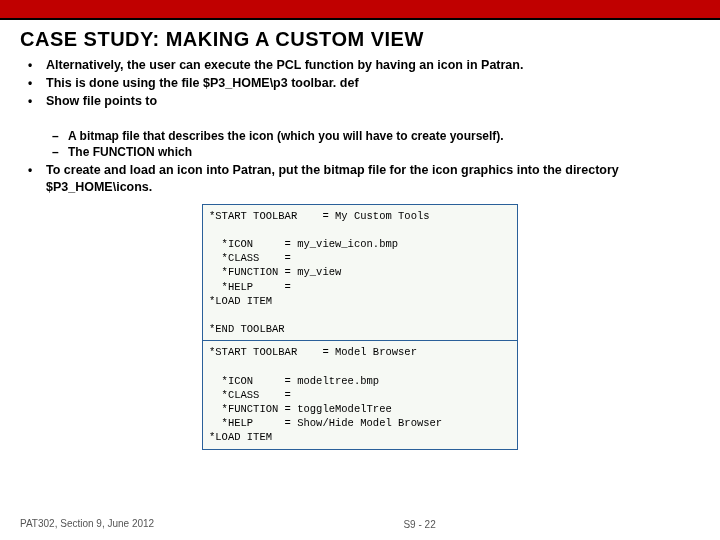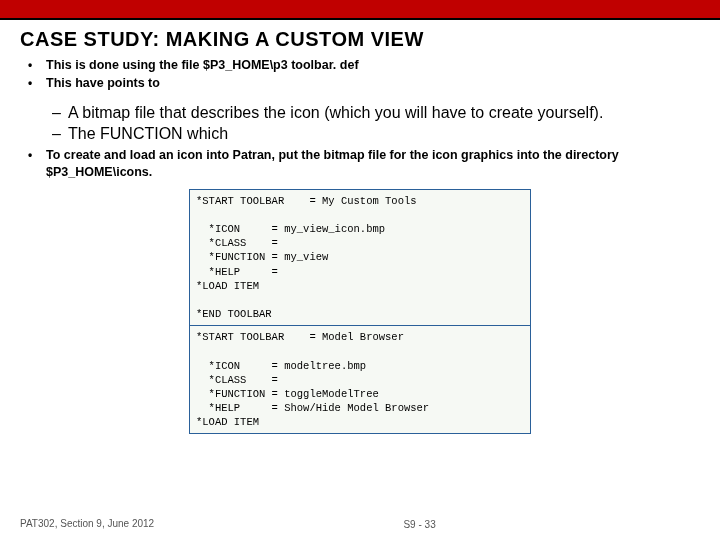--- a/index.html
+++ b/index.html
@@ -43,38 +43,38 @@
     content: "•";
     position: absolute;
     left: 2px;
     top: 0;
     font-size: 12px;
   }
   ul.top > li.bold { font-weight: bold; }
   ul.sub {
     list-style: none;
     padding-left: 4px;
-    font-size: 16px;
-    font-weight: normal;
-    margin: 10px 0 2px 0;
+    font-size: 12px;
+    font-weight: bold;
+    margin: 18px 0 2px 0;
   }
   ul.sub > li {
     position: relative;
     padding-left: 18px;
     line-height: 1.35;
   }
   ul.sub > li::before {
     content: "–";
     position: absolute;
     left: 2px;
     top: 0;
   }
   .codeblock {
     margin: 8px auto 0 auto;
-    width: 342px;
+    width: 316px;
     border: 1px solid #2a6099;
     background: #f6f9f4;
     font-family: "Courier New", monospace;
     font-size: 10.5px;
     line-height: 1.35;
     padding: 4px 6px;
     white-space: pre;
   }
   .codeblock hr {
     border: none;
@@ -98,23 +98,24 @@
 </head>
 <body>
 
 <div class="redbar"></div>
 <div class="hrline"></div>
 
 <div class="content">
   <h1>CASE STUDY: MAKING A CUSTOM VIEW</h1>
 
   <ul class="top">
+    <li class="bold">Alternatively, the user can execute the PCL function by having an icon in Patran.</li>
     <li class="bold">This is done using the file $P3_HOME\p3 toolbar. def</li>
     <li class="bold">
-      <span>This have points to</span>
+      <span>Show file points to</span>
       <ul class="sub">
         <li>A bitmap file that describes the icon (which you will have to create yourself).</li>
         <li>The FUNCTION which</li>
       </ul>
     </li>
     <li class="bold">
       <span>To create and load an icon into Patran, put the bitmap file for the icon graphics into the directory $P3_HOME\icons.</span>
     </li>
   </ul>
 
@@ -132,14 +133,14 @@
 <span>  *CLASS    =</span>
 <span>  *FUNCTION = toggleModelTree</span>
 <span>  *HELP     = Show/Hide Model Browser</span>
 <span>*LOAD ITEM</span></div>
 </div>
 
 <div class="footer">
   <div class="left">
     <div>PAT302, Section 9, June 2012</div>
   </div>
-  <div class="right">S9 - 33</div>
+  <div class="right">S9 - 22</div>
 </div>
 
 </body></html>

